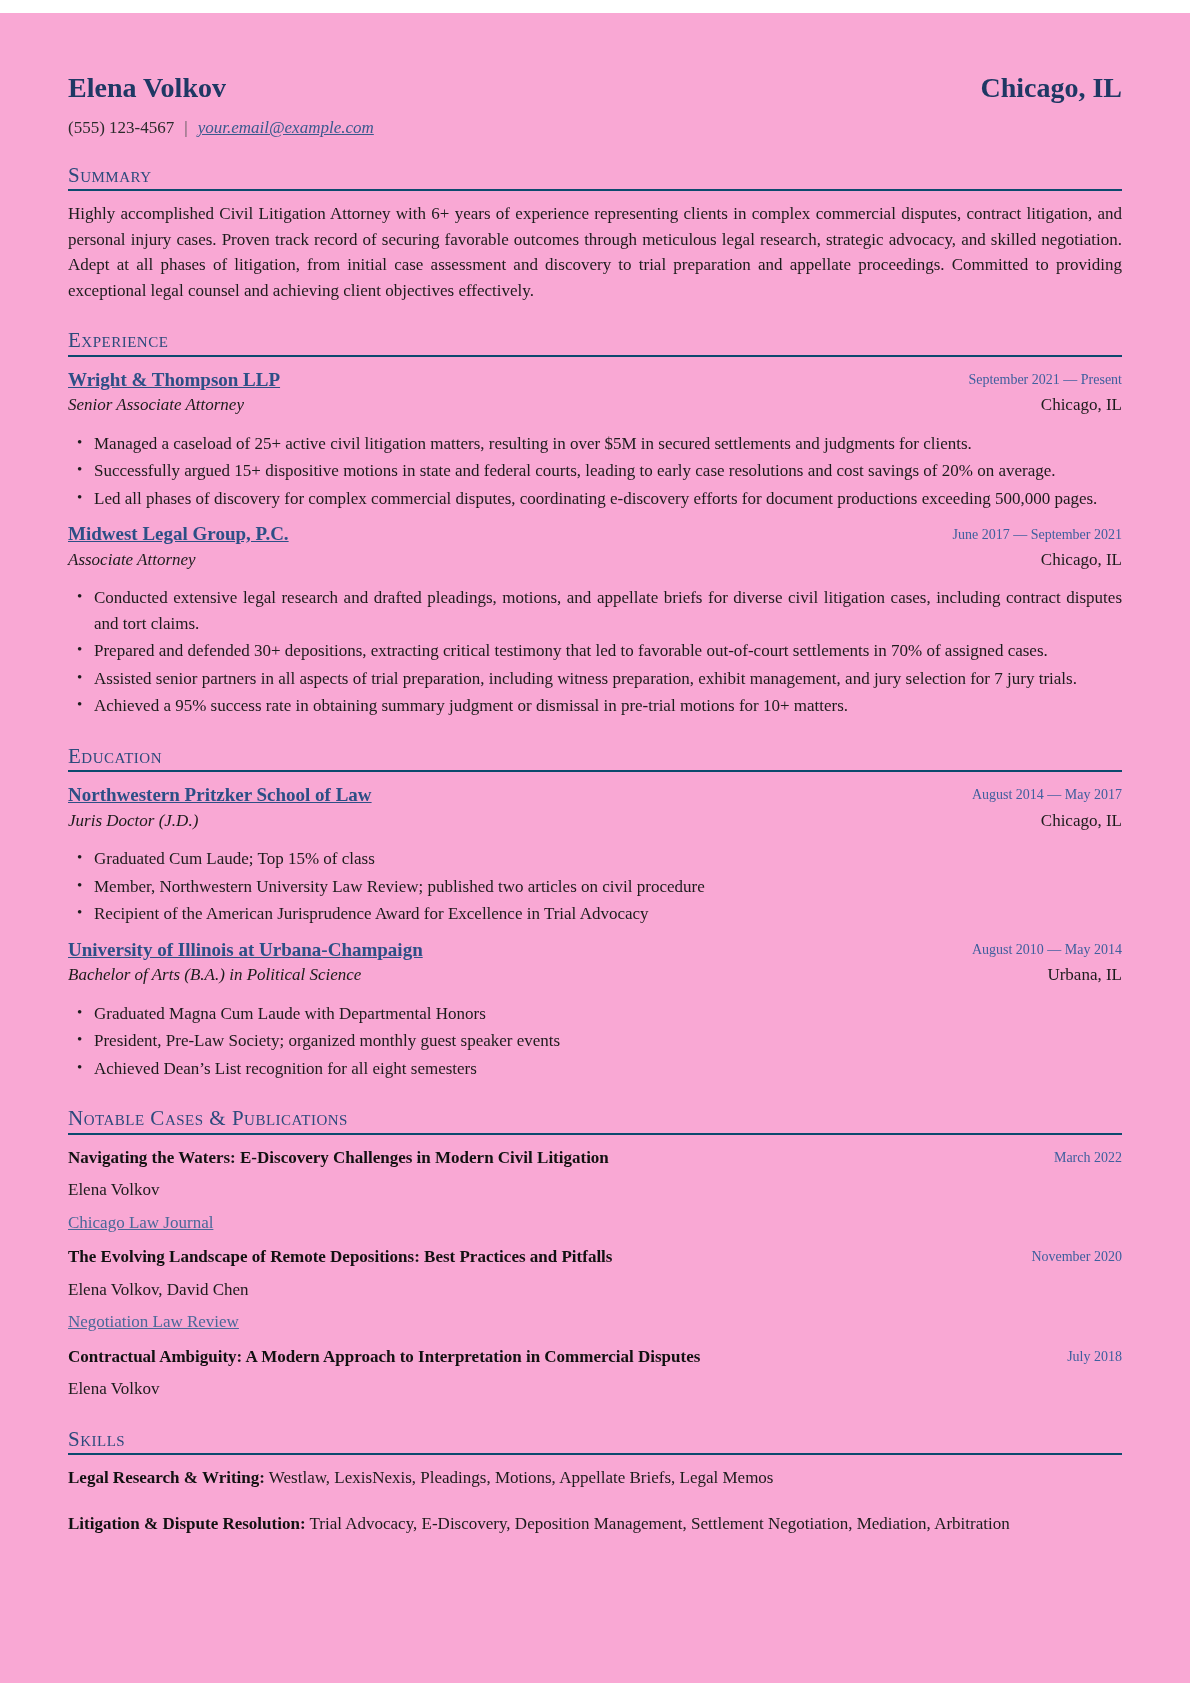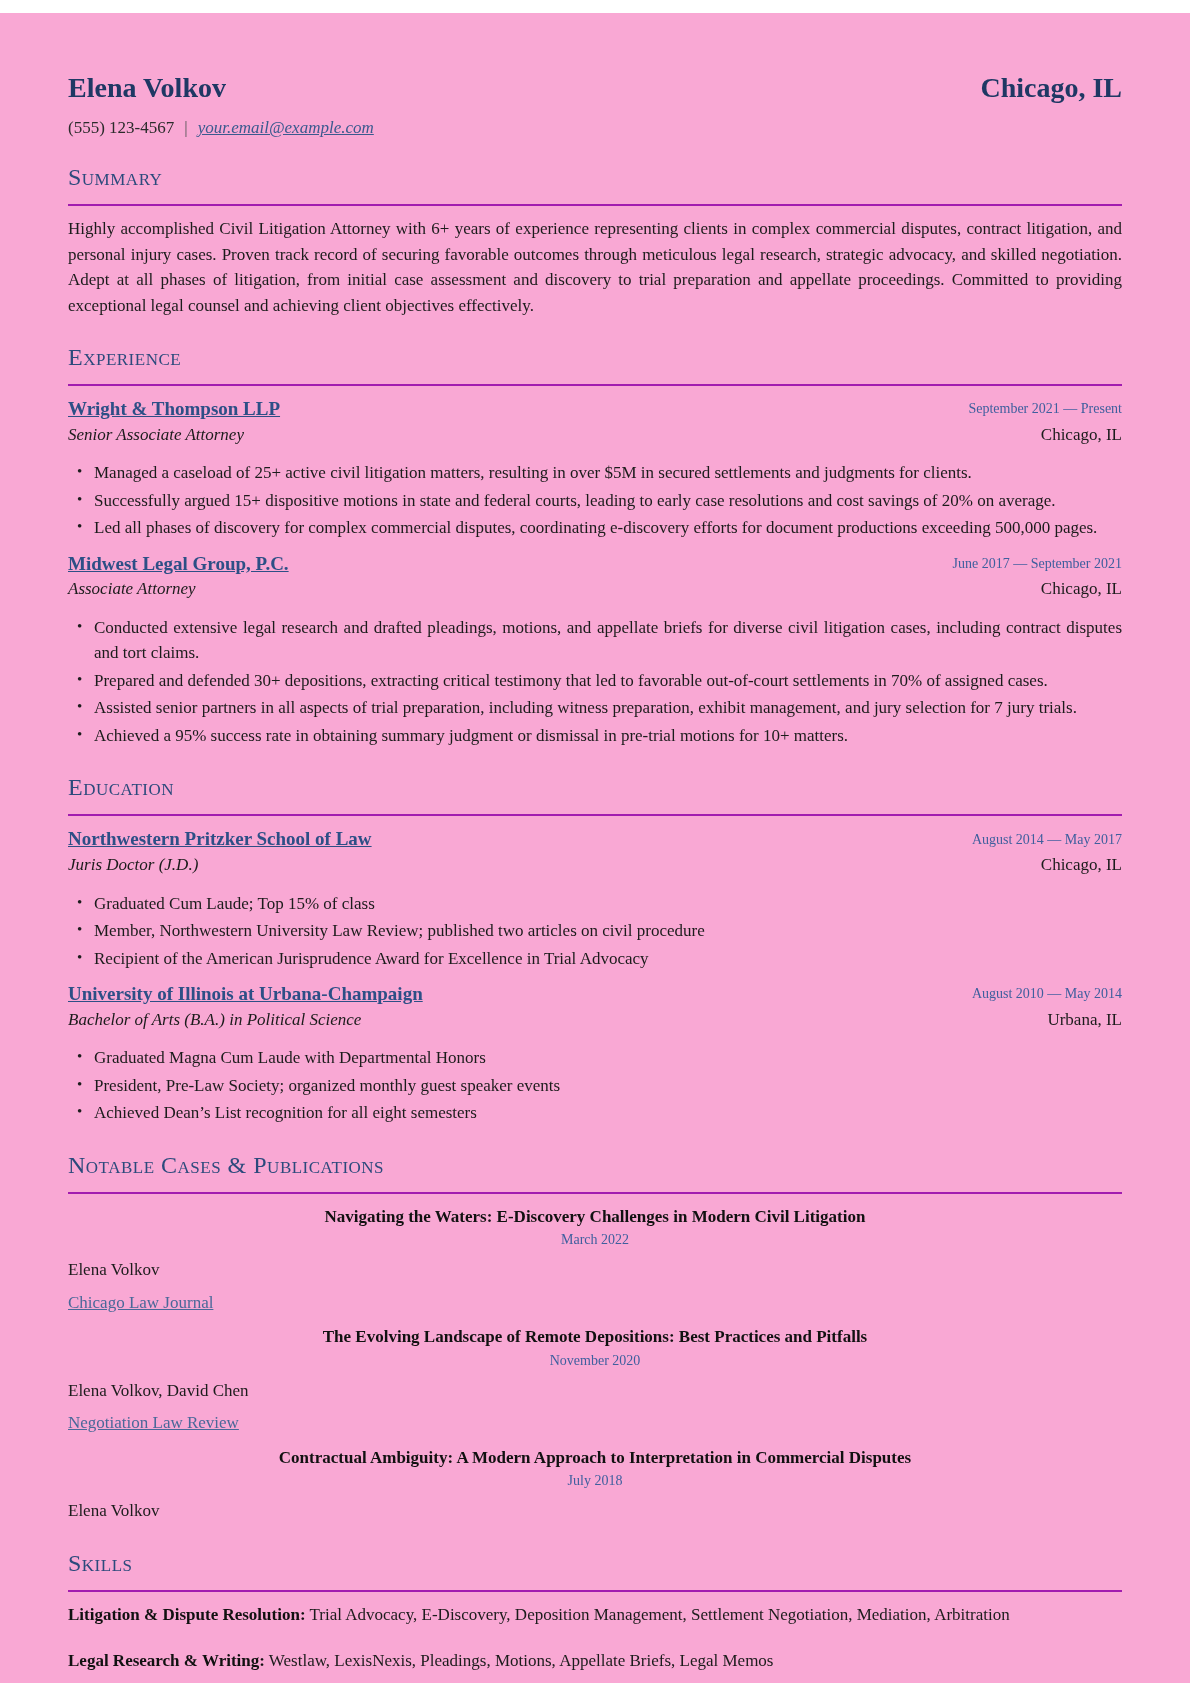--- a/index.html
+++ b/index.html
@@ -41,25 +41,25 @@
   a.link {
     color: #3a5a8f;
     text-decoration: underline;
     cursor: pointer;
     font-style: italic;
   }
   
   h2.sec {
     font-variant: small-caps;
     font-weight: normal;
-    font-size: 24px;
+    font-size: 21px;
     letter-spacing: 0.5px;
     color: #2c4a7c;
-    border-bottom: 2px solid #a21caf;
-    padding-bottom: 12px;
+    border-bottom: 2px solid #0c4a6e;
+    padding-bottom: 1px;
     margin: 24px 0 10px 0;
     line-height: 1.25;
   }
   section.first h2.sec { margin-top: 22px; }
   p.just { text-align: justify; }
   
   .entry { margin-bottom: 2px; }
   .erow {
     display: flex;
     justify-content: space-between;
@@ -83,21 +83,21 @@
     margin-bottom: 2px;
   }
   ul.blist li::before {
     content: "\2022";
     position: absolute;
     left: -17px;
     font-size: 15px;
   }
   
   .pub { margin-bottom: 9px; }
-  .pub .erow { margin-bottom: 7px; flex-direction: column; }
+  .pub .erow { margin-bottom: 7px; }
   .pub-title { font-weight: bold; color: #111; }
   .pub-authors { margin-bottom: 7px; color: #1c1c1c; }
   a.journal {
     color: #4a6899;
     text-decoration: underline;
     cursor: pointer;
   }
   
   .skill-line { text-align: justify; margin-bottom: 21px; }
   .skill-label { font-weight: bold; color: #111; }
@@ -222,23 +222,23 @@
         <span class="date">July 2018</span>
       </div>
       <div class="pub-authors">Elena Volkov</div>
     </div>
   </section>
 
   <section>
     <h2 class="sec">Skills</h2>
 
     <p class="skill-line">
+      <span class="skill-label">Legal Research &amp; Writing:</span>
+      <span>Westlaw, LexisNexis, Pleadings, Motions, Appellate Briefs, Legal Memos</span>
+    </p>
+
+    <p class="skill-line">
       <span class="skill-label">Litigation &amp; Dispute Resolution:</span>
       <span>Trial Advocacy, E-Discovery, Deposition Management, Settlement Negotiation, Mediation, Arbitration</span>
     </p>
-
-    <p class="skill-line">
-      <span class="skill-label">Legal Research &amp; Writing:</span>
-      <span>Westlaw, LexisNexis, Pleadings, Motions, Appellate Briefs, Legal Memos</span>
-    </p>
   </section>
 
 </div>
 
 </body></html>

